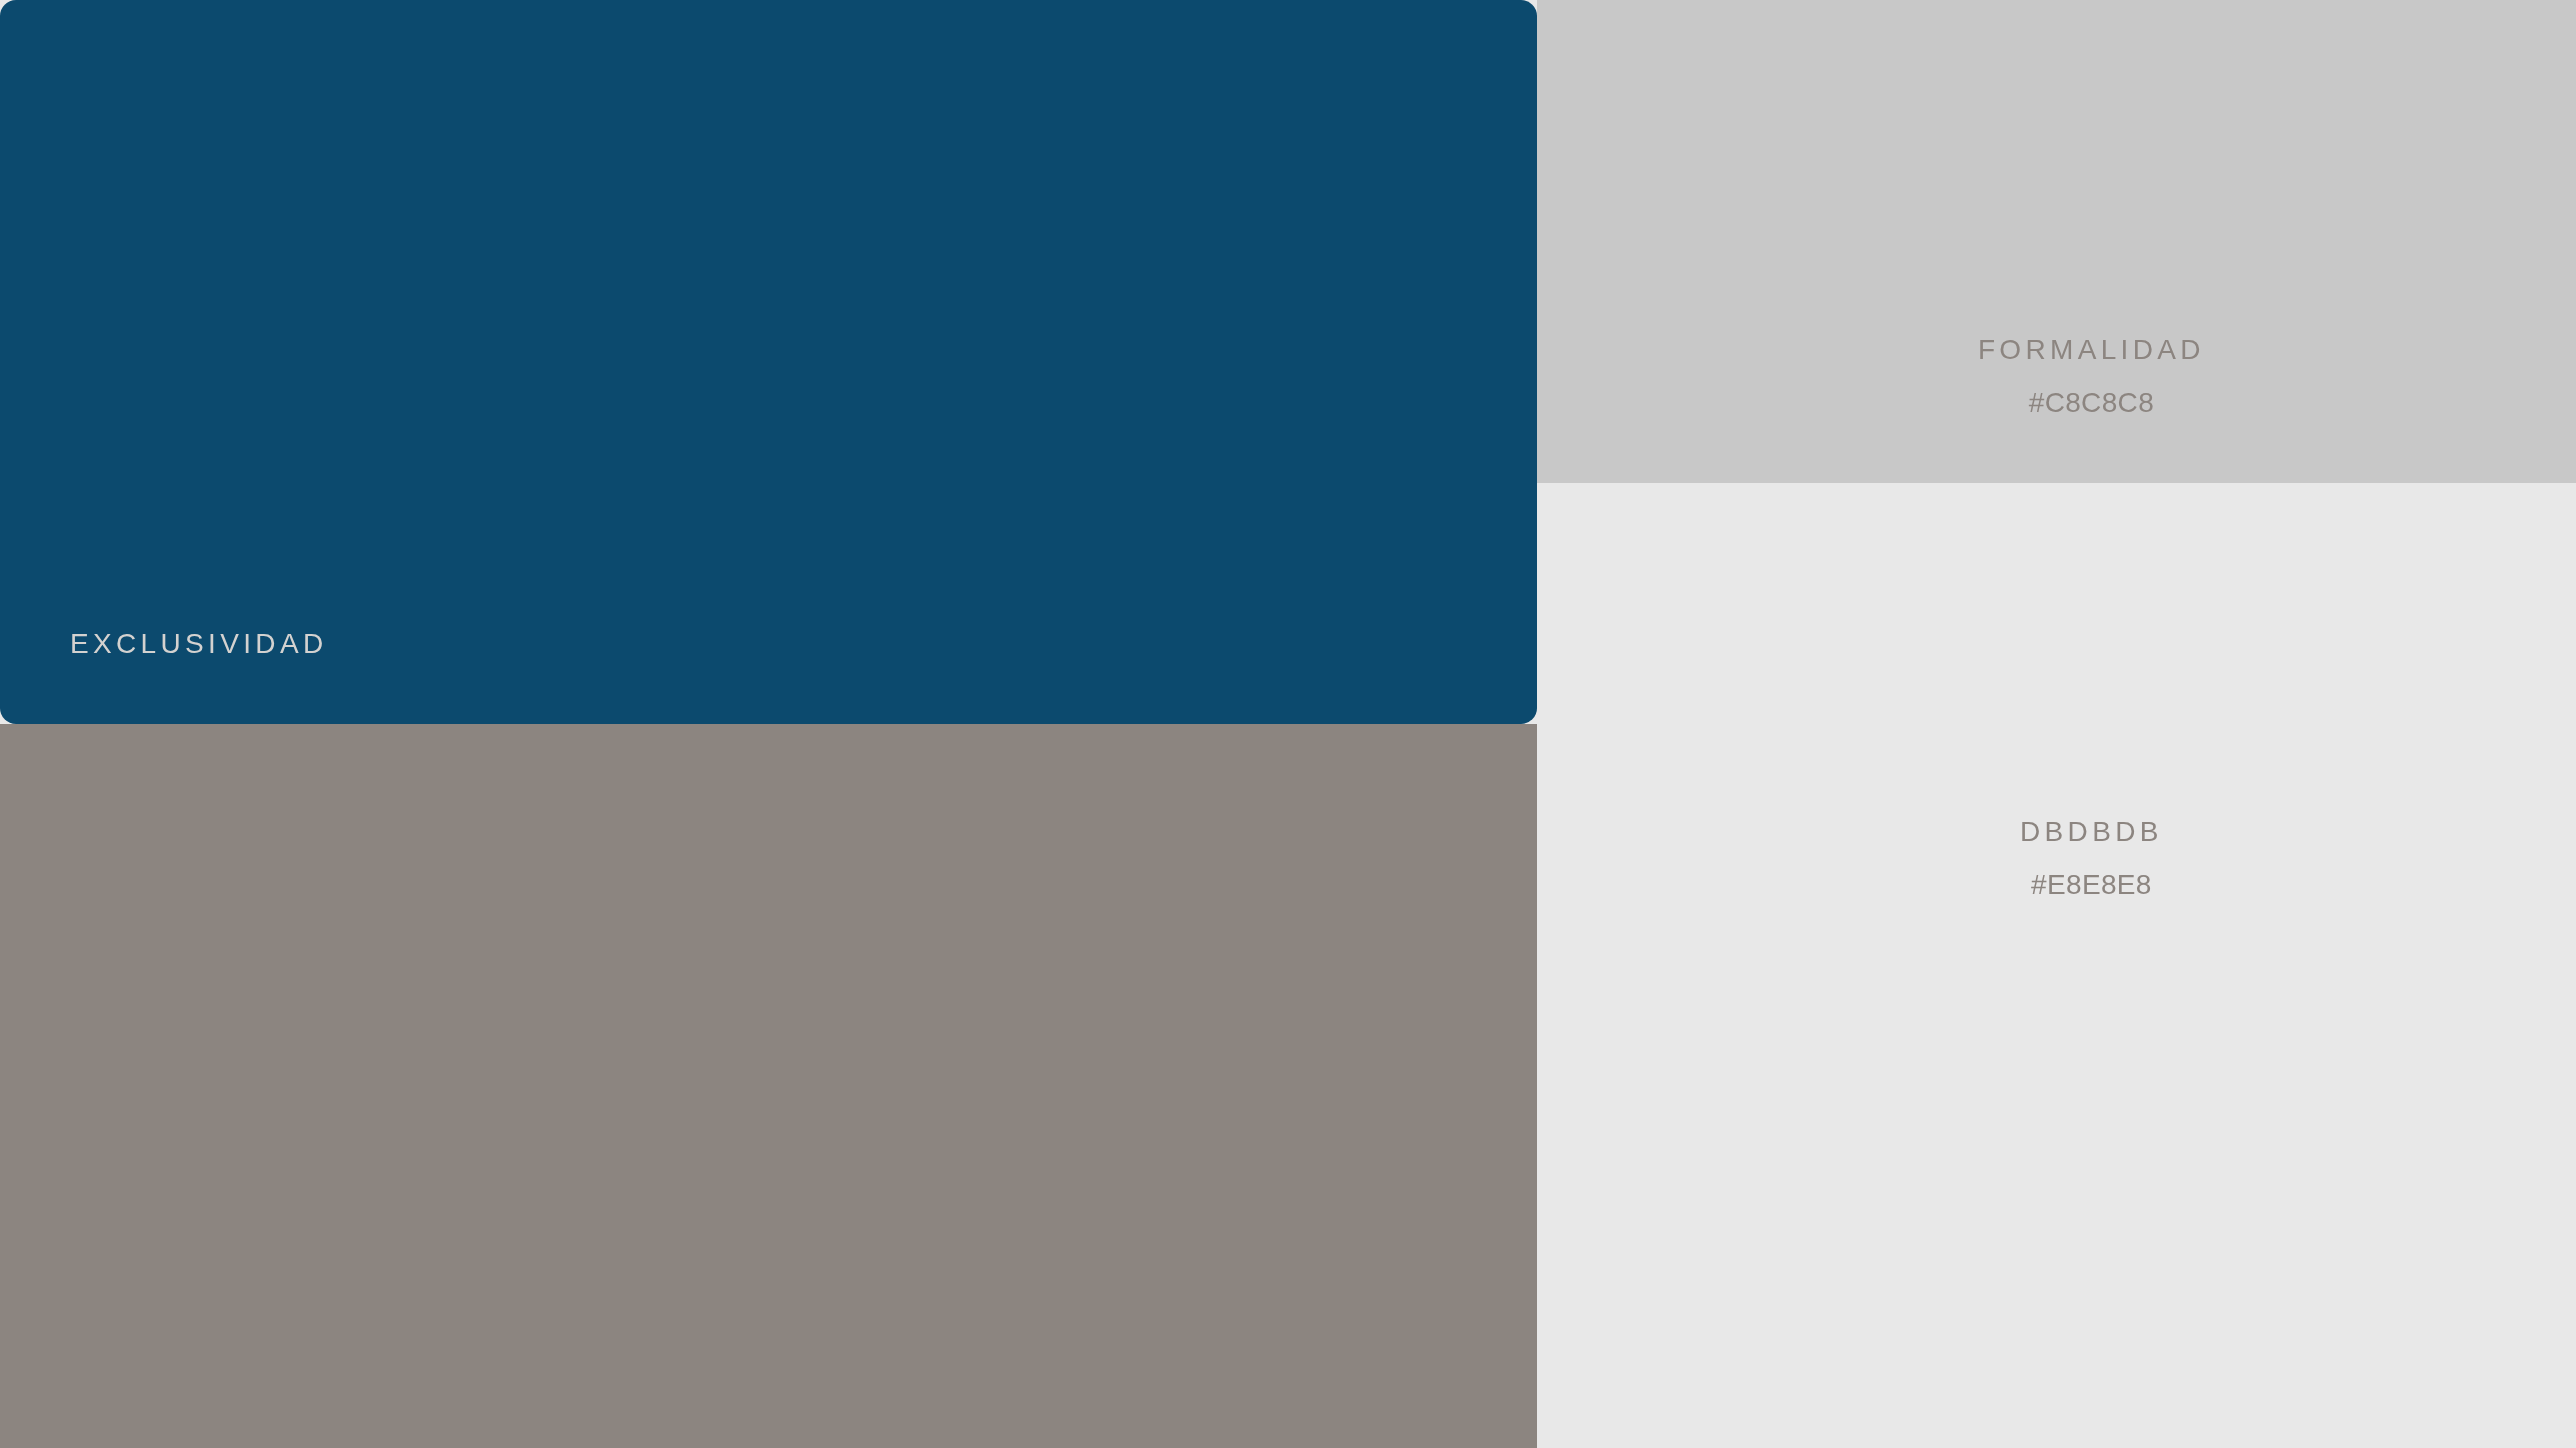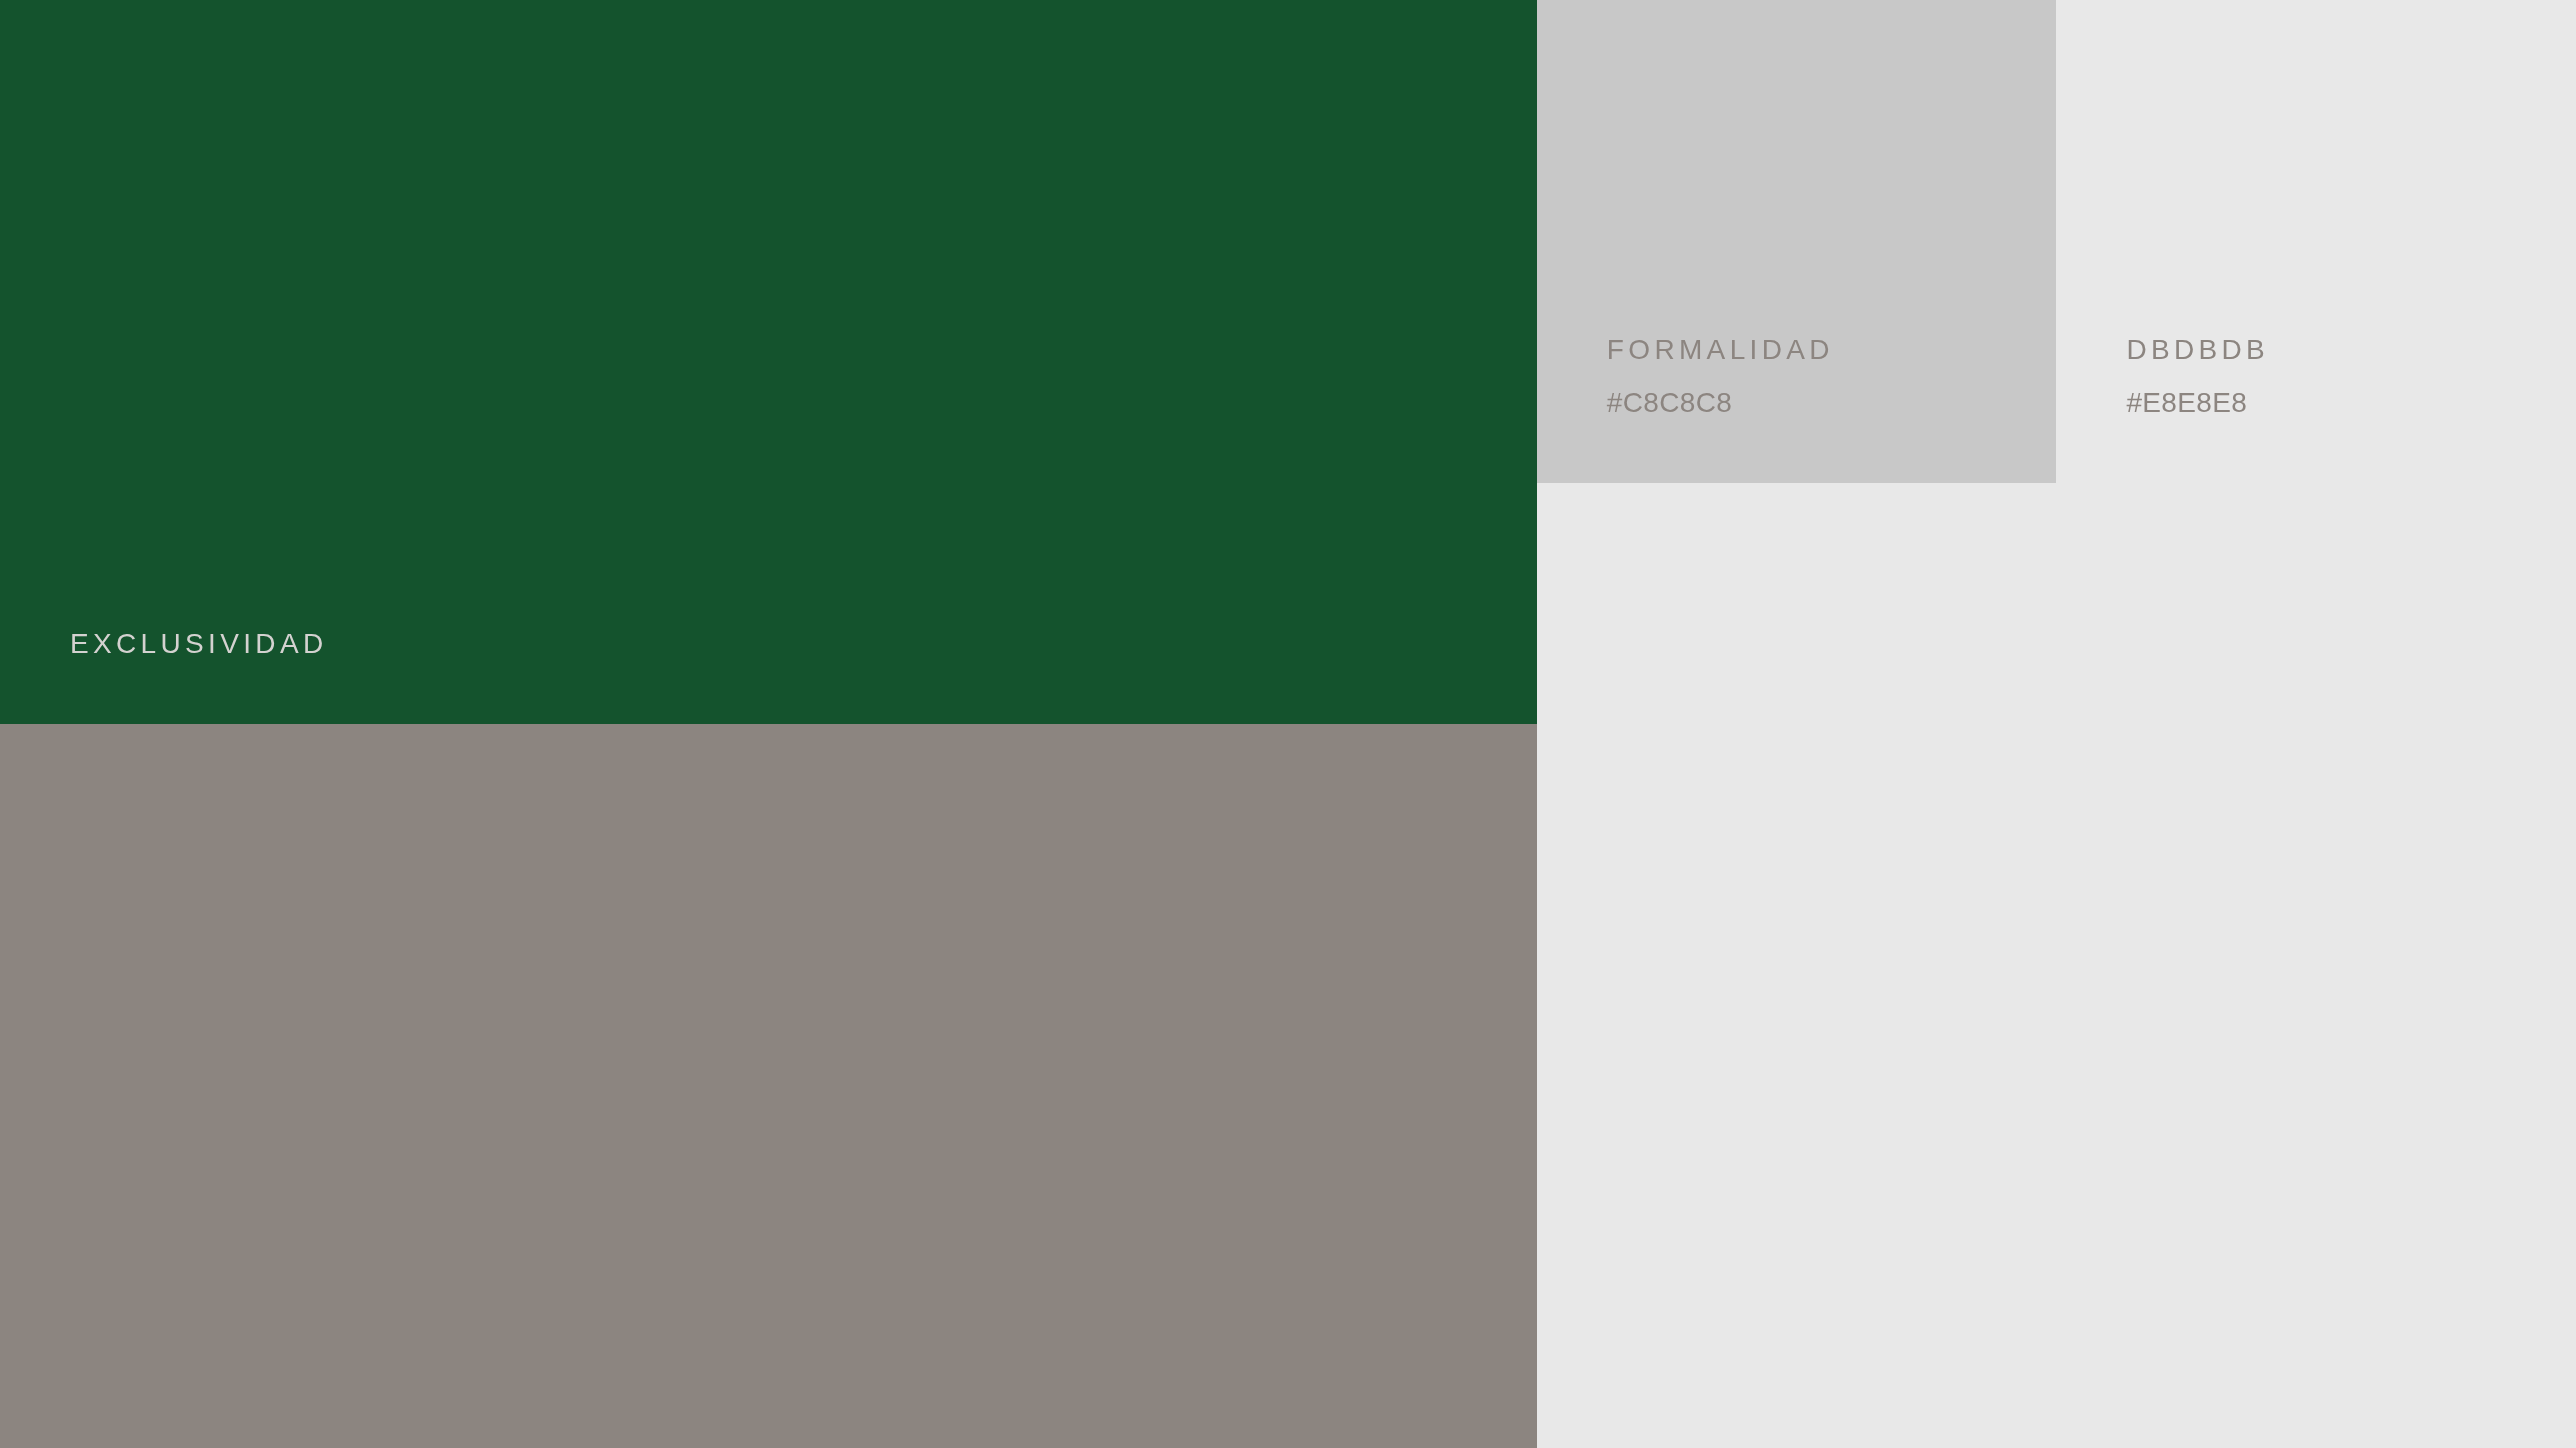--- a/index.html
+++ b/index.html
@@ -26,20 +26,22 @@
     width: 59.66%;   
     height: 100%;
     display: flex;
     flex-direction: column;
   }
 
   .col-right {
     width: 40.34%;
     height: 100%;
     display: flex;
+    flex-direction: column;
+    text-align: center;
   }
 
   
   .swatch {
     position: relative;
     width: 100%;
     display: flex;
     flex-direction: column;
     justify-content: flex-end;
   }
@@ -63,21 +65,21 @@
   .swatch-hex {
     font-size: 28px;
     font-weight: 300;
     letter-spacing: 0.012em;
     line-height: 1.0;
     margin-top: 25px;
     white-space: nowrap;
   }
 
   
-  .sw-exclusividad { background: #14532d; }
+  .sw-exclusividad { background: #0c4a6e; border-radius: 16px; }
   .sw-contraste    { background: #8C8580; }
   .sw-formalidad   { background: #C8C8C8; }
   .sw-seriedad     { background: #DBDBDB; }
   .sw-liviano      { background: #E8E8E8; }
 
   
   .sw-exclusividad .swatch-name,
   .sw-exclusividad .swatch-hex,
   .sw-contraste   .swatch-name,
   .sw-contraste   .swatch-hex { color: #D4D2D0; }

